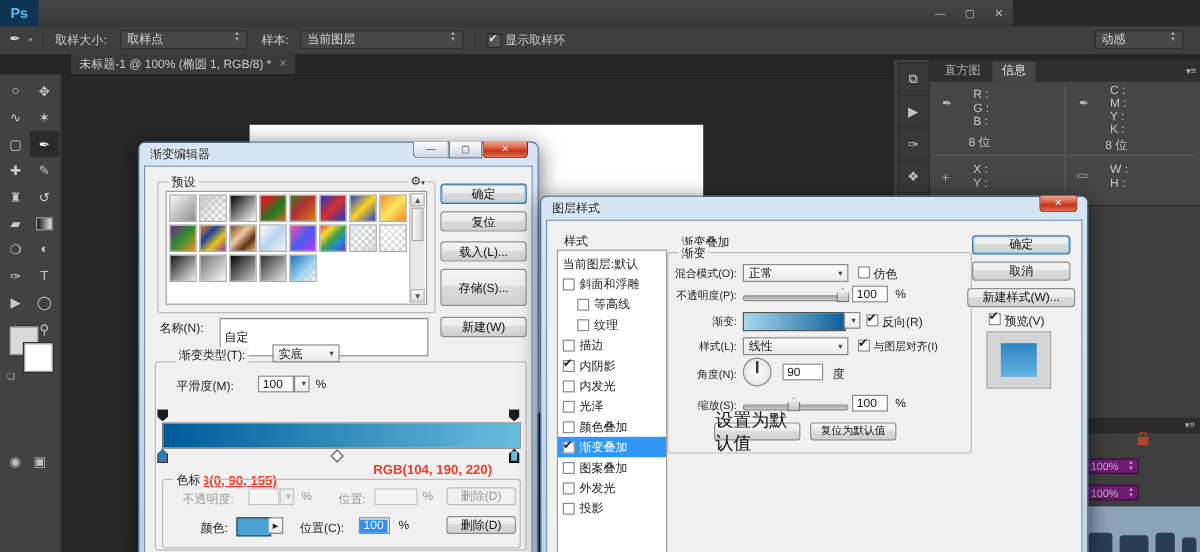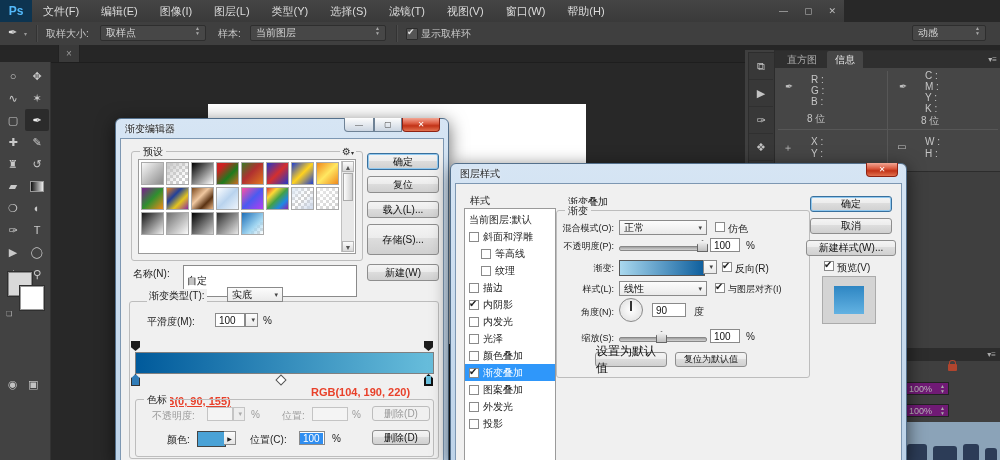--- a/index.html
+++ b/index.html
@@ -93,32 +93,20 @@
   .lsrow.sel{background:#2f97fa;color:#fff}
   .lsrow.ind{padding-left:16px}
   .dial{position:absolute;width:24px;height:24px;border-radius:50%;background:radial-gradient(#ffffff,#dcdcdc);border:1px solid #8a8a8a;box-sizing:border-box}
   .dial::after{content:"";position:absolute;left:10px;top:2px;width:2px;height:10px;background:#333}
 </style>
 </head>
 <body>
 
 <div class="abs menubar">
   <div class="pslogo">Ps</div>
-  <div id="menu-items" style="display:flex">
-      <span class="mi">文件(F)</span>
-      <span class="mi">编辑(E)</span>
-      <span class="mi">图像(I)</span>
-      <span class="mi">图层(L)</span>
-      <span class="mi">类型(Y)</span>
-      <span class="mi">选择(S)</span>
-      <span class="mi">滤镜(T)</span>
-      <span class="mi">视图(V)</span>
-      <span class="mi">窗口(W)</span>
-      <span class="mi">帮助(H)</span>
-    </div>
   <div class="winctl">
     <span>—</span>
     <span>▢</span>
     <span>✕</span>
   </div>
 </div>
 
 <div class="abs optbar">
   <span class="abs" style="left:8px;top:4px;color:#ddd;font-size:11px">✒</span>
   <span class="abs" style="left:24px;top:8px;font-size:6px;color:#999">▾</span>
@@ -146,20 +134,21 @@
     <span>动感</span>
     <span class="stepcol">
         <span>▲</span>
         <span>▼</span>
       </span>
   </div>
 </div>
 
 <div class="abs tabbar">
   <div class="doctab">
+    <span>未标题-1 @ 100% (椭圆 1, RGB/8) *</span>
     <span style="color:#9a9a9a">×</span>
   </div>
 </div>
 
 <div class="abs" style="left:208px;top:104px;width:378px;height:240px;background:#fff"></div>
 
 <div class="abs toolbar">
   <div id="tool-grid" style="padding:3px 0 0 1px;width:49px">
       <div class="tool">○</div>
       <div class="tool">✥</div>
@@ -473,21 +462,21 @@
     <span class="lab" style="left:238px;top:121px">度</span>
 
     <span class="lab nw" style="left:94px;top:148px;width:64px;text-align:right;font-size:9px">缩放(S):</span>
     <div class="track" style="left:163px;top:153px;width:86px"></div>
     <div class="handle" style="left:200px;top:147px"></div>
     <div class="fld" style="left:254px;top:145px;width:30px;height:14px">
         <span>100</span>
       </div>
     <span class="lab" style="left:290px;top:147px">%</span>
 
-    <div class="b7" style="left:139px;top:168px;width:72px;height:15px;font-size:12px">设置为默认值</div>
+    <div class="b7" style="left:139px;top:168px;width:72px;height:15px;font-size:15px">设置为默认值</div>
     <div class="b7" style="left:219px;top:168px;width:72px;height:15px;font-size:9px">复位为默认值</div>
 
     <div class="b7 primary" style="left:354px;top:12px;width:82px;height:16px">确定</div>
     <div class="b7" style="left:354px;top:34px;width:82px;height:16px">取消</div>
     <div class="b7" style="left:350px;top:56px;width:90px;height:16px">新建样式(W)...</div>
     <span class="cb on" style="left:368px;top:77px"></span>
     <span class="lab" style="left:381px;top:77px">预览(V)</span>
     <div class="abs" style="left:366px;top:92px;width:52px;height:46px;background:#d4d4d4;border:1px solid #ababab">
       <div class="abs" style="left: 11px; top: 9px; width: 30px; height: 28px; background: linear-gradient(rgb(46, 134, 195), rgb(99, 178, 226));"></div>
     </div>

